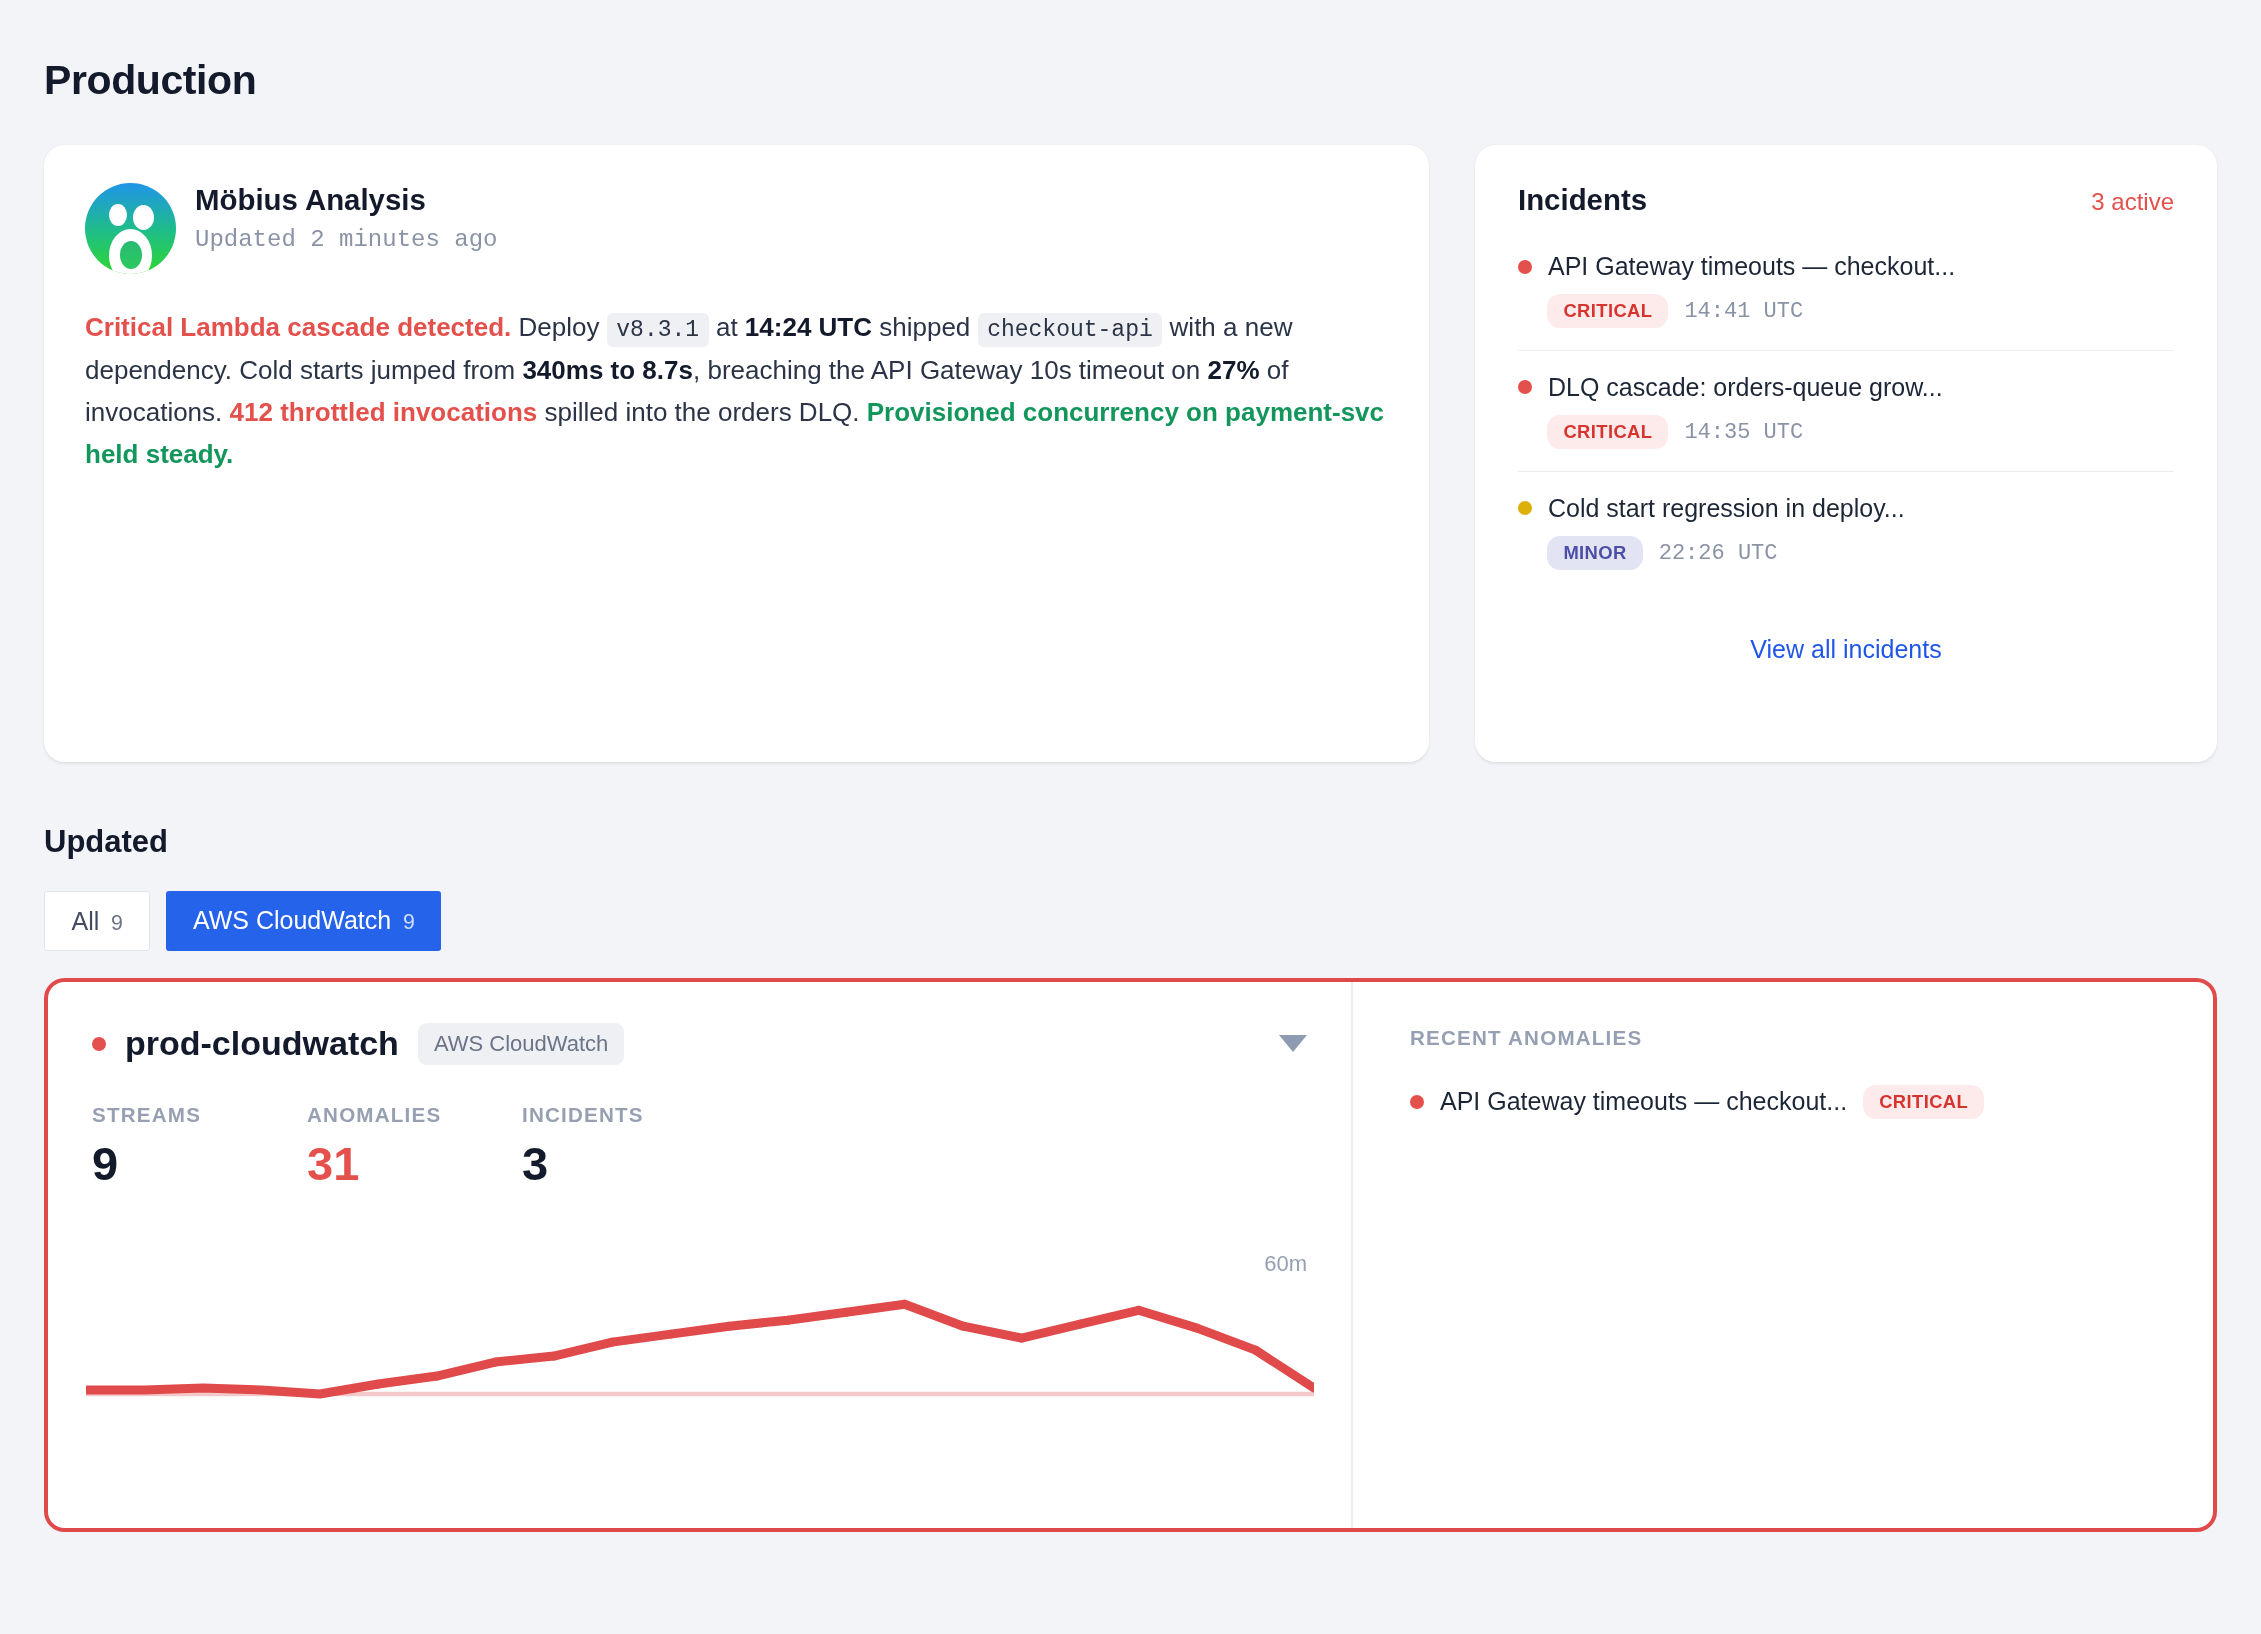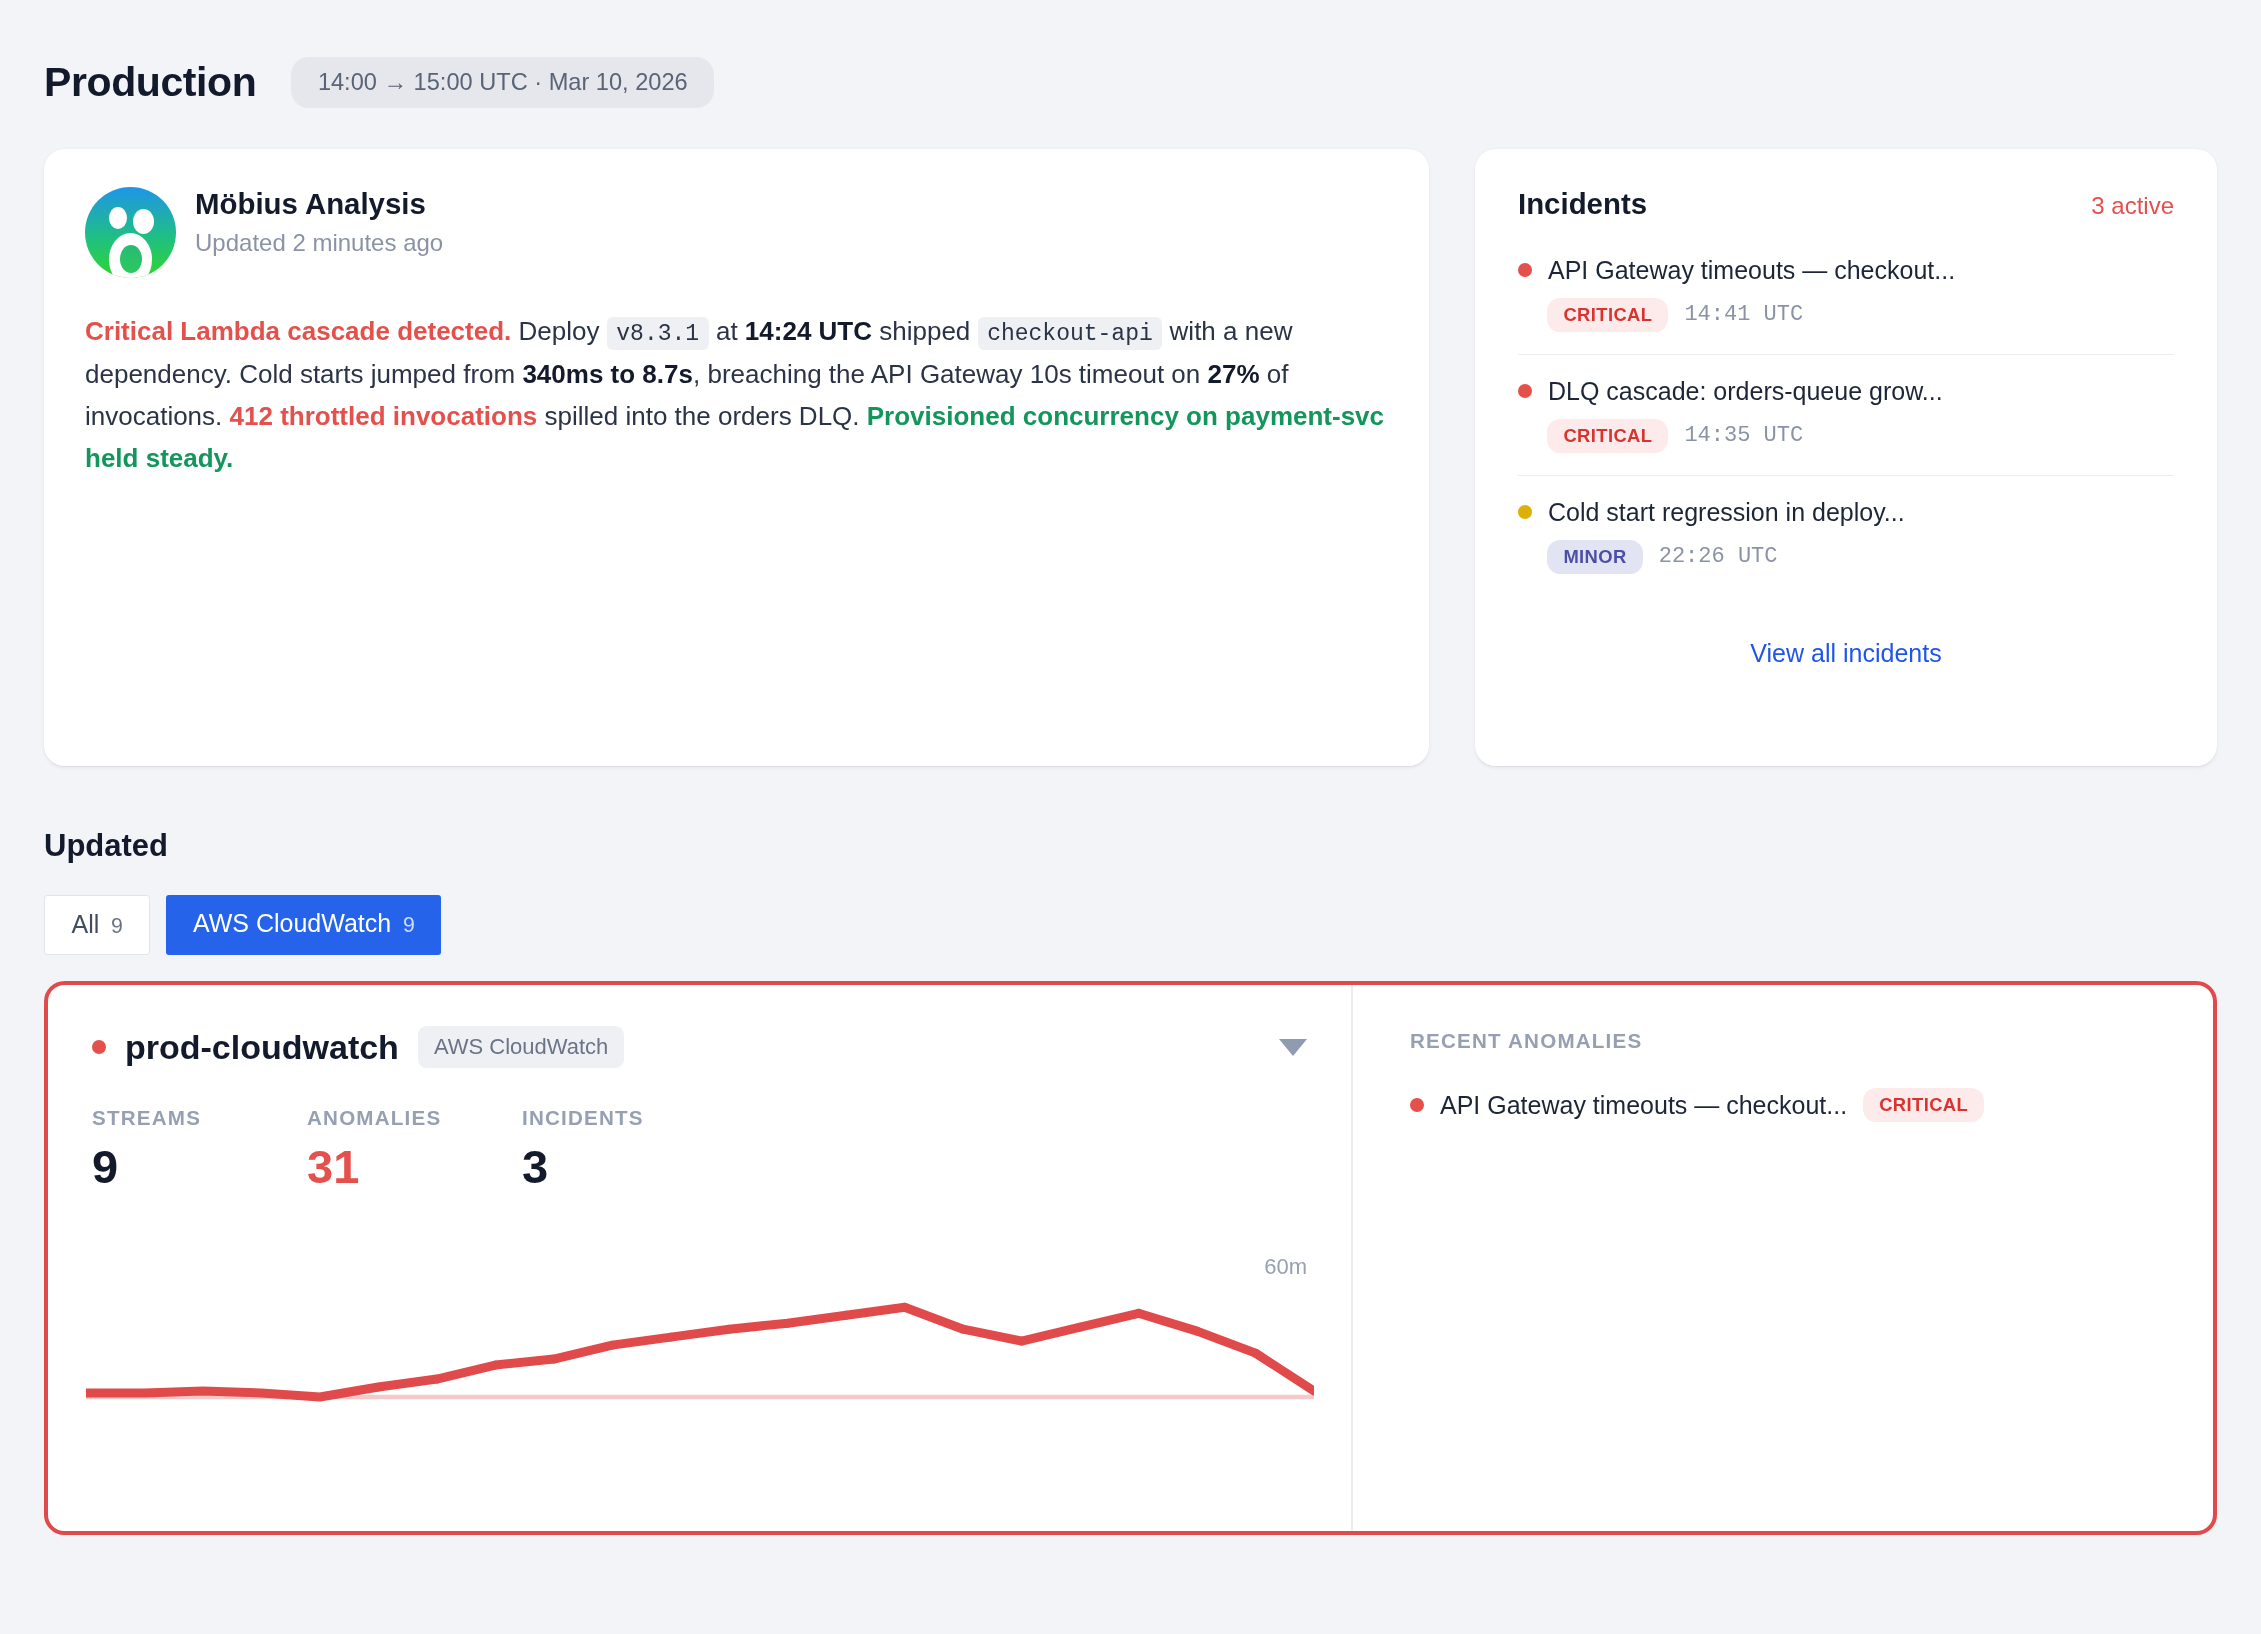--- a/index.html
+++ b/index.html
@@ -44,21 +44,21 @@
   .logo .mouth {
     position: absolute; width: 43px; height: 53px; left: 24px; top: 46px;
     border-radius: 50%; background: #fff;
   }
   .logo .mouth-in {
     position: absolute; width: 22px; height: 28px; left: 35px; top: 58px;
     border-radius: 50%;
     background: linear-gradient(180deg, #27bb73 0%, #2cc95f 100%);
   }
   .analysis-title { font-size: 29.4px; font-weight: bold; color: #131a2b; }
-  .analysis-sub { font-size: 24px; color: #8a93a6; margin-top: 8.8px; }
+  .analysis-sub { font-size: 24px; color: #8a93a6; margin-top: 8.8px; font-family: Liberation Mono, monospace; }
 
   
   .analysis-body {
     margin-top: 32px; font-size: 26px; line-height: 1.62; color: #2b3446;
   }
   .an-red { color: #e4504b; font-weight: bold; }
   .an-green { color: #13965c; font-weight: bold; }
   .an-bold { font-weight: bold; color: #131a2b; }
   .code {
     font-family: "Liberation Mono", monospace; font-size: 23px;
@@ -142,21 +142,20 @@
   .ri-item { display: flex; align-items: center; gap: 16px; margin-top: 35px; }
   .ri-name { font-size: 25px; color: #1d2636; white-space: nowrap; }
 </style>
 </head>
 <body>
 
 <div class="page">
 
   <div class="header">
     <div class="page-title">Production</div>
-    <div class="time-pill">14:00 → 15:00 UTC · Mar 10, 2026</div>
   </div>
 
   <div class="top-row">
 
     <div class="card analysis-card">
       <div class="analysis-head">
         <div class="logo">
           <span class="eye eye-l"></span>
           <span class="eye eye-r"></span>
           <span class="mouth"></span>

